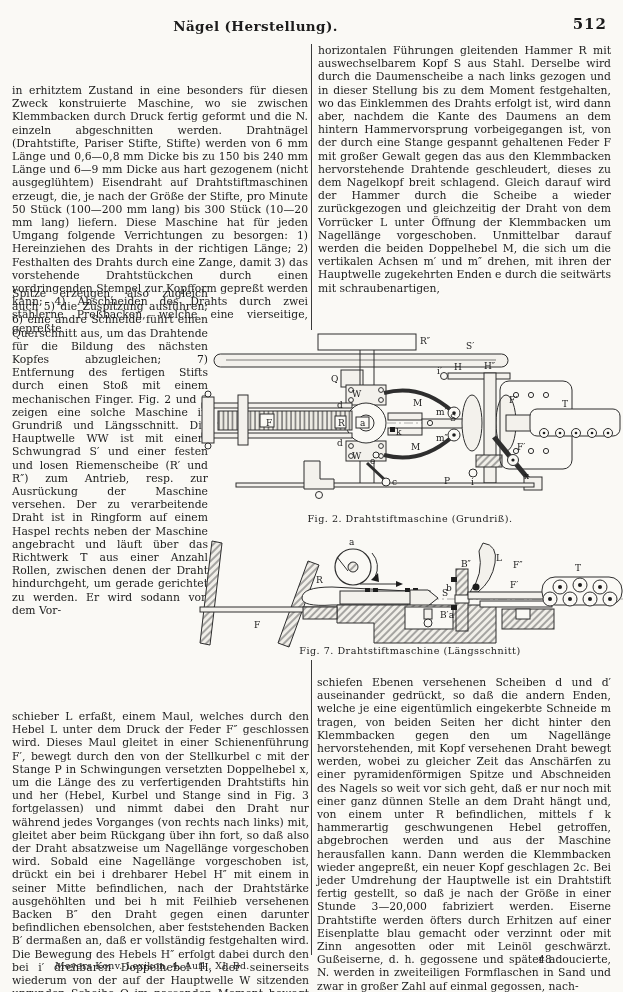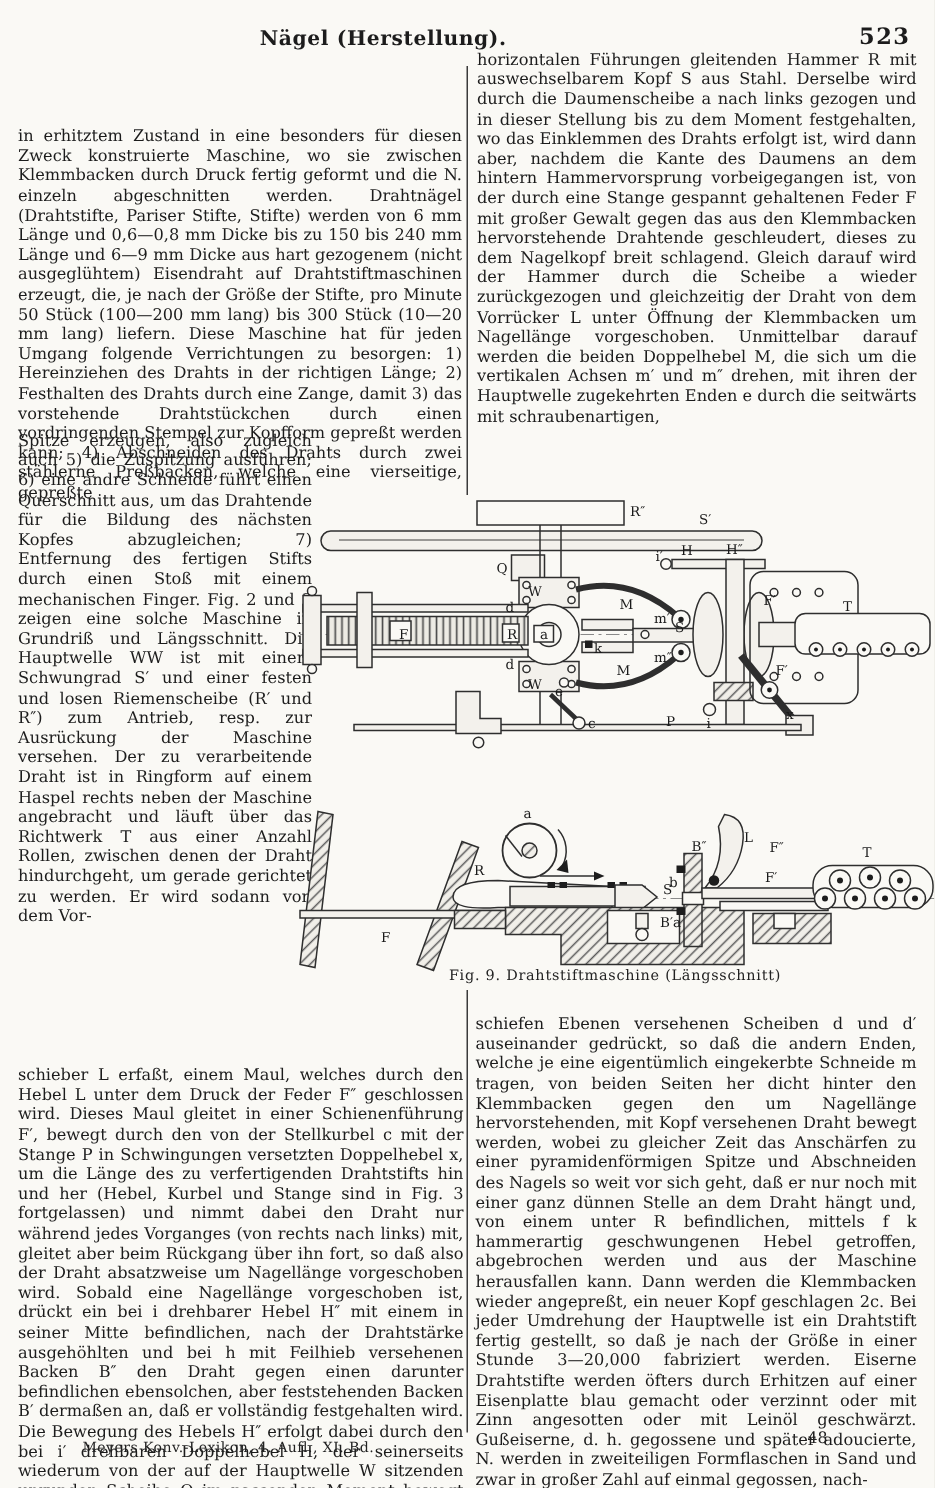--- a/index.html
+++ b/index.html
@@ -25,21 +25,21 @@
   .divider.seg2{top:660px;height:295px;}
   .txt{
     position:absolute;
     font-size:10.8px;line-height:13.2px;
     text-align:justify;text-justify:inter-word;
     hyphens:none;
   }
   .left-a{left:12px;top:44px;width:296px;height:243px;margin-top:40px;}
   .left-b{left:12px;top:287px;width:196px;height:375px;}
   .left-c{left:12px;top:662px;width:297px;height:293px;margin-top:48px;}
-  .right-a{left:318px;top:33px;width:293px;height:270px;}
+  .right-a{left:318px;top:44px;width:293px;height:270px;}
   .right-b{left:317px;top:662px;width:294px;height:293px;margin-top:14px;}
   .figwrap{position:absolute;left:200px;top:333px;width:423px;height:325px;}
   .figsvg{position:absolute;left:0;}
   .fig2svg{top:0;}
   .fig3svg{top:202px;}
   .figcap{
     position:absolute;left:40px;width:340px;text-align:center;
     font-size:9.6px;letter-spacing:.5px;color:#222;
   }
   .cap2{top:180px;}
@@ -58,21 +58,21 @@
   .fl{fill:#f3f1ec;stroke:#2e2e2e;}
   .fw{fill:#faf9f5;stroke:#2e2e2e;}
   .dk{fill:#1d1d1d;stroke:none;}
 </style>
 </head>
 <body>
 
 <div class="page">
 
   <div class="hdr-title">Nägel (Herstellung).</div>
-  <div class="hdr-page">523</div>
+  <div class="hdr-page">512</div>
 
   <div class="divider seg1"></div>
   <div class="divider seg2"></div>
 
   <div class="txt left-a">in erhitztem Zustand in eine besonders für diesen Zweck konstruierte Maschine, wo sie zwischen Klemmbacken durch Druck fertig geformt und die N. einzeln abgeschnitten werden. Drahtnägel (Drahtstifte, Pariser Stifte, Stifte) werden von 6 mm Länge und 0,6—0,8 mm Dicke bis zu 150 bis 240 mm Länge und 6—9 mm Dicke aus hart gezogenem (nicht ausgeglühtem) Eisendraht auf Drahtstiftmaschinen erzeugt, die, je nach der Größe der Stifte, pro Minute 50 Stück (100—200 mm lang) bis 300 Stück (10—20 mm lang) liefern. Diese Maschine hat für jeden Umgang folgende Verrichtungen zu besorgen: 1) Hereinziehen des Drahts in der richtigen Länge; 2) Festhalten des Drahts durch eine Zange, damit 3) das vorstehende Drahtstückchen durch einen vordringenden Stempel zur Kopfform gepreßt werden kann; 4) Abschneiden des Drahts durch zwei stählerne Preßbacken, welche eine vierseitige, gepreßte</div>
   <div class="txt left-b">Spitze erzeugen, also zugleich auch 5) die Zuspitzung ausführen; 6) eine andre Schneide führt einen Querschnitt aus, um das Drahtende für die Bildung des nächsten Kopfes abzugleichen; 7) Entfernung des fertigen Stifts durch einen Stoß mit einem mechanischen Finger. Fig. 2 und 3 zeigen eine solche Maschine in Grundriß und Längsschnitt. Die Hauptwelle WW ist mit einem Schwungrad S′ und einer festen und losen Riemenscheibe (R′ und R″) zum Antrieb, resp. zur Ausrückung der Maschine versehen. Der zu verarbeitende Draht ist in Ringform auf einem Haspel rechts neben der Maschine angebracht und läuft über das Richtwerk T aus einer Anzahl Rollen, zwischen denen der Draht hindurchgeht, um gerade gerichtet zu werden. Er wird sodann von dem Vor-</div>
   <div class="txt left-c">schieber L erfaßt, einem Maul, welches durch den Hebel L unter dem Druck der Feder F″ geschlossen wird. Dieses Maul gleitet in einer Schienenführung F′, bewegt durch den von der Stellkurbel c mit der Stange P in Schwingungen versetzten Doppelhebel x, um die Länge des zu verfertigenden Drahtstifts hin und her (Hebel, Kurbel und Stange sind in Fig. 3 fortgelassen) und nimmt dabei den Draht nur während jedes Vorganges (von rechts nach links) mit, gleitet aber beim Rückgang über ihn fort, so daß also der Draht absatzweise um Nagellänge vorgeschoben wird. Sobald eine Nagellänge vorgeschoben ist, drückt ein bei i drehbarer Hebel H″ mit einem in seiner Mitte befindlichen, nach der Drahtstärke ausgehöhlten und bei h mit Feilhieb versehenen Backen B″ den Draht gegen einen darunter befindlichen ebensolchen, aber feststehenden Backen B′ dermaßen an, daß er vollständig festgehalten wird. Die Bewegung des Hebels H″ erfolgt dabei durch den bei i′ drehbaren Doppelhebel H, der seinerseits wiederum von der auf der Hauptwelle W sitzenden unrunden Scheibe Q im passenden Moment bewegt wird. Jetzt kann der Kopf geschlagen werden, und das geschieht durch den in</div>
 
   <div class="txt right-a">horizontalen Führungen gleitenden Hammer R mit auswechselbarem Kopf S aus Stahl. Derselbe wird durch die Daumenscheibe a nach links gezogen und in dieser Stellung bis zu dem Moment festgehalten, wo das Einklemmen des Drahts erfolgt ist, wird dann aber, nachdem die Kante des Daumens an dem hintern Hammervorsprung vorbeigegangen ist, von der durch eine Stange gespannt gehaltenen Feder F mit großer Gewalt gegen das aus den Klemmbacken hervorstehende Drahtende geschleudert, dieses zu dem Nagelkopf breit schlagend. Gleich darauf wird der Hammer durch die Scheibe a wieder zurückgezogen und gleichzeitig der Draht von dem Vorrücker L unter Öffnung der Klemmbacken um Nagellänge vorgeschoben. Unmittelbar darauf werden die beiden Doppelhebel M, die sich um die vertikalen Achsen m′ und m″ drehen, mit ihren der Hauptwelle zugekehrten Enden e durch die seitwärts mit schraubenartigen,</div>
   <div class="txt right-b">schiefen Ebenen versehenen Scheiben d und d′ auseinander gedrückt, so daß die andern Enden, welche je eine eigentümlich eingekerbte Schneide m tragen, von beiden Seiten her dicht hinter den Klemmbacken gegen den um Nagellänge hervorstehenden, mit Kopf versehenen Draht bewegt werden, wobei zu gleicher Zeit das Anschärfen zu einer pyramidenförmigen Spitze und Abschneiden des Nagels so weit vor sich geht, daß er nur noch mit einer ganz dünnen Stelle an dem Draht hängt und, von einem unter R befindlichen, mittels f k hammerartig geschwungenen Hebel getroffen, abgebrochen werden und aus der Maschine herausfallen kann. Dann werden die Klemmbacken wieder angepreßt, ein neuer Kopf geschlagen 2c. Bei jeder Umdrehung der Hauptwelle ist ein Drahtstift fertig gestellt, so daß je nach der Größe in einer Stunde 3—20,000 fabriziert werden. Eiserne Drahtstifte werden öfters durch Erhitzen auf einer Eisenplatte blau gemacht oder verzinnt oder mit Zinn angesotten oder mit Leinöl geschwärzt. Gußeiserne, d. h. gegossene und später adoucierte, N. werden in zweiteiligen Formflaschen in Sand und zwar in großer Zahl auf einmal gegossen, nach-</div>
@@ -209,20 +209,21 @@
           <text x="170" y="131" class="fig-label">e</text>
           <text x="192" y="152" class="fig-label">c</text>
           <text x="309" y="70" class="fig-label">F′</text>
           <text x="317" y="117" class="fig-label">F′</text>
           <text x="362" y="74" class="fig-label">T</text>
           <text x="271" y="152" class="fig-label">i</text>
           <text x="324" y="146" class="fig-label">x</text>
           <text x="244" y="151" class="fig-label">P</text>
         </g>
     </svg>
+    <div class="figcap cap2">Fig. 2. Drahtstiftmaschine (Grundriß).</div>
 
     <svg class="figsvg fig3svg" width="423" height="112" viewBox="0 0 423 112">
       <line x1="230" y1="64" x2="423" y2="64" stroke="#8a8a8a" stroke-width="0.7" stroke-dasharray="9 3 2 3"></line>
 
       <polygon points="12,6 22,8 10,110 0,108" fill="url(#h45)" stroke="#2e2e2e"></polygon>
       <polygon points="108,26 119,30 89,112 78,108" fill="url(#h45)" stroke="#2e2e2e"></polygon>
 
       <rect class="fl" x="0" y="72" width="140" height="5"></rect>
       <line class="ln" x1="138" y1="72" x2="232" y2="70"></line>
 
@@ -285,19 +286,19 @@
           <text x="242" y="61" class="fig-label">S</text>
           <text x="246" y="56" class="fig-label">b</text>
           <text x="261" y="32" class="fig-label">B″</text>
           <text x="240" y="83" class="fig-label">B′a</text>
           <text x="296" y="26" class="fig-label">L</text>
           <text x="313" y="33" class="fig-label">F″</text>
           <text x="310" y="53" class="fig-label">F′</text>
           <text x="375" y="36" class="fig-label">T</text>
         </g>
     </svg>
-    <div class="figcap cap3">Fig. 9. Drahtstiftmaschine (Längsschnitt)</div>
+    <div class="figcap cap3">Fig. 7. Drahtstiftmaschine (Längsschnitt)</div>
   </div>
 
   <div class="imprint">Meyers Konv.-Lexikon, 4. Aufl., XI. Bd.</div>
   <div class="signature">48</div>
 
 </div>
 
 </body></html>

